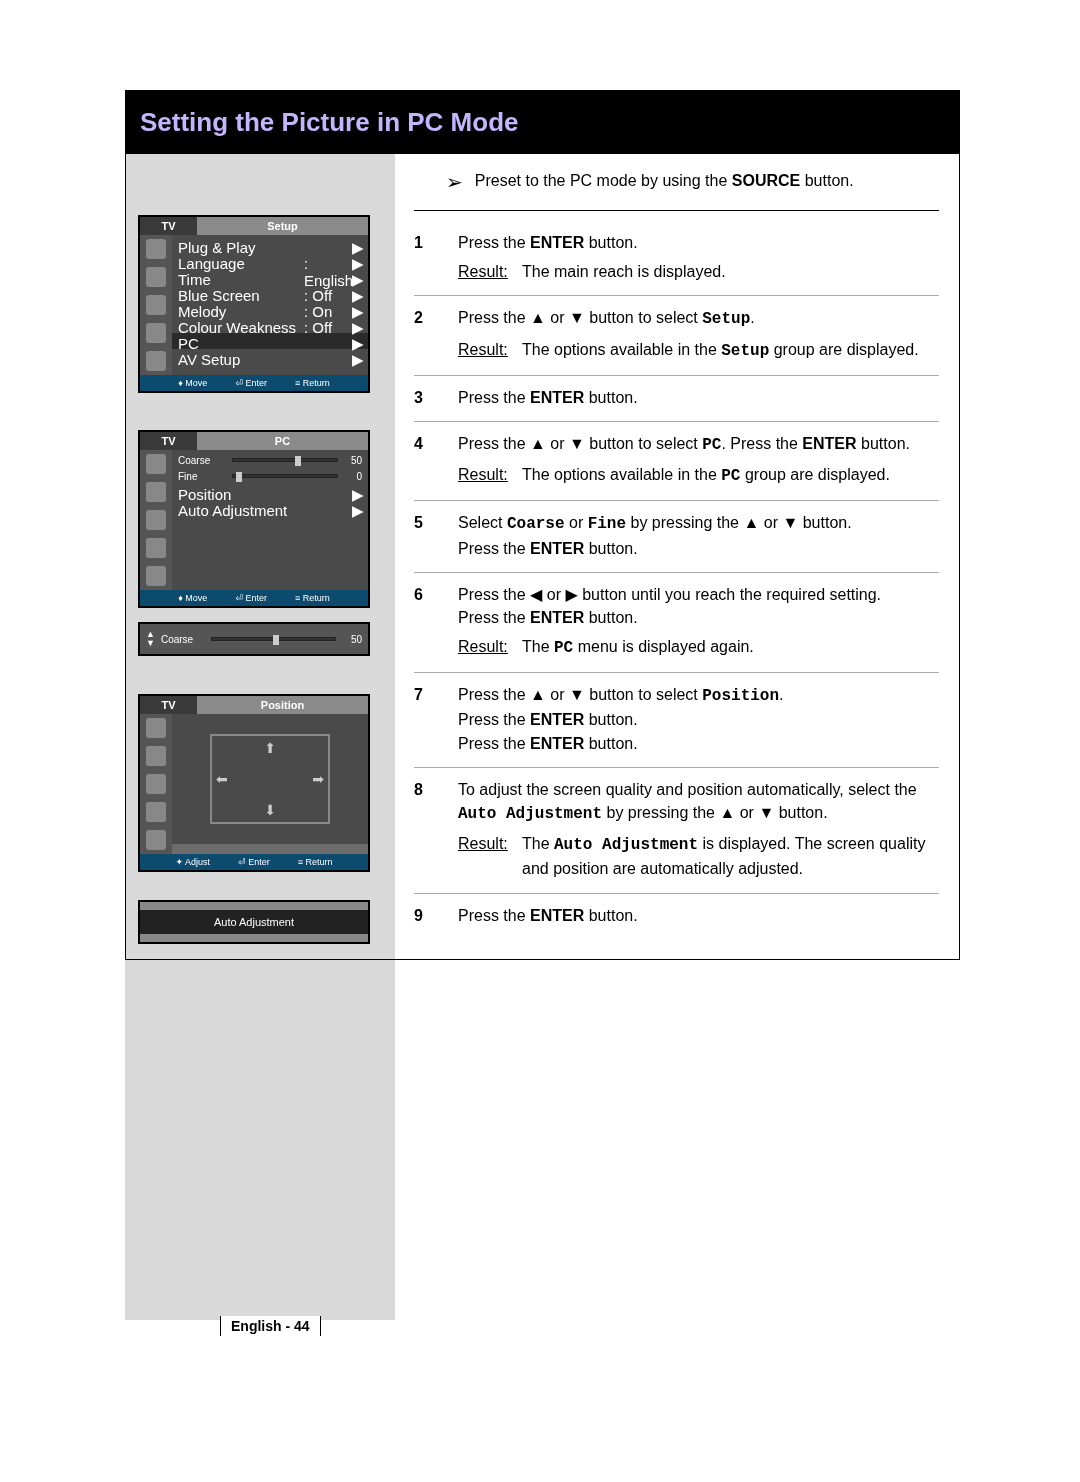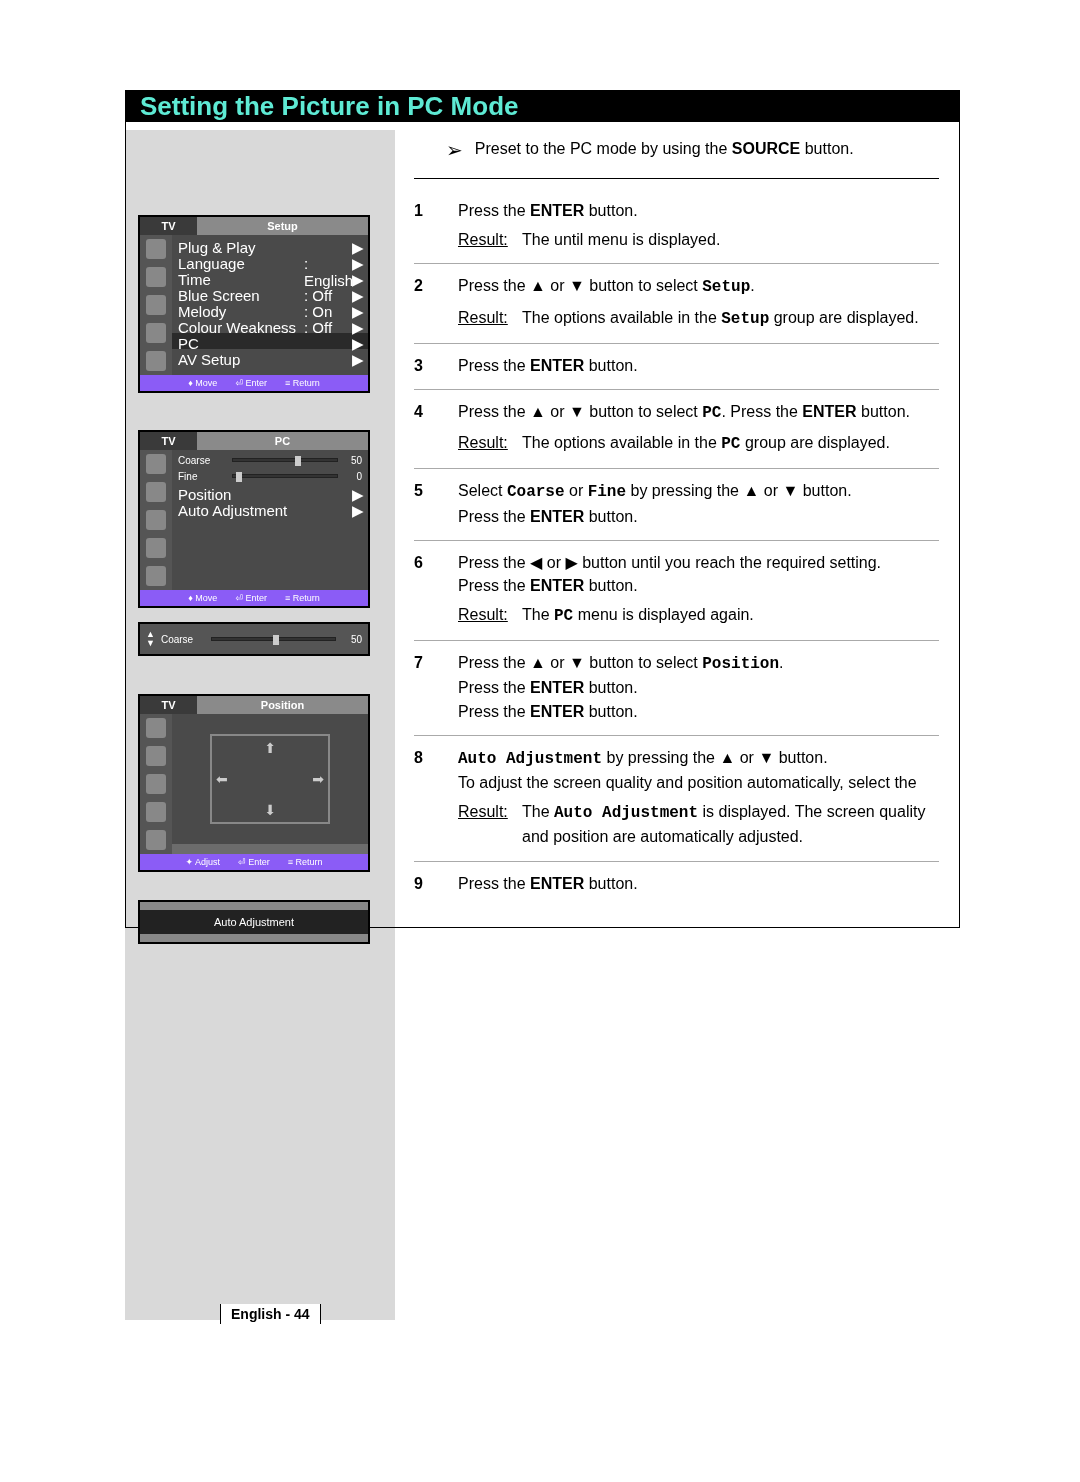--- a/index.html
+++ b/index.html
@@ -14,24 +14,24 @@
   }
   .page-frame {
     position: absolute;
     left: 125px;
     top: 90px;
     width: 835px;
     border: 1px solid #000;
   }
   .title-bar {
     background: #000;
-    color: #5eead4;
+    color: #c4b5fd;
     font-weight: bold;
     font-size: 26px;
-    padding: 0 14px;
+    padding: 16px 14px;
   }
   .sidebar-gray {
     position: absolute;
     left: 125px;
     top: 130px;
     width: 270px;
     height: 1190px;
     background: #d9d9d9;
     z-index: -1;
   }
@@ -129,27 +129,27 @@
     padding: 2px 6px;
     align-items: flex-start;
     font-size: 15px;
     height: 16px;
   }
   .osd-row.sel { background: #2a2a2a; }
   .osd-row .label { flex: 1; }
   .osd-row .val { width: 48px; }
   .osd-row .arrow { width: 10px; text-align: right; }
   .osd-footer {
-    background: #8b5cf6;
+    background: #0c4a6e;
     font-size: 9px;
     text-align: center;
     padding: 3px 0;
     display:flex;
     justify-content: center;
-    gap: 18px;
+    gap: 28px;
     align-items: flex-end;
   }
   .osd-slider {
     display:flex; align-items:center; gap:4px; padding:2px 6px; font-size:10px; height:16px;
   }
   .osd-slider .track {
     flex:1; height:4px; background:#333; position:relative; border:1px solid #222;
   }
   .osd-slider .thumb {
     position:absolute; top:-3px; width:6px; height:10px; background:#ccc;
@@ -182,21 +182,21 @@
     border:2px solid #000;
   }
   .osd-auto .bar {
     background:#222; color:#fff; font-size:11px; text-align:center; padding:6px 0;
     border-top:8px solid #888; border-bottom:8px solid #888;
   }
 
   .page-footer {
     position:absolute;
     left: 220px;
-    bottom: 158px;
+    bottom: 146px;
     background:#fff;
     padding: 2px 10px;
     font-size:14px;
     font-weight:bold;
     border-left:1px solid #000;
     border-right:1px solid #000;
   }
 </style>
 </head>
 <body>
@@ -214,21 +214,21 @@
   </div>
   <hr class="divider-line">
 
   <div class="steps" id="steps-container">
       <div class="step">
         <div class="step-num">1</div>
         <div class="step-body">
           <div><span>Press the </span><span class="bold">ENTER</span><span> button.</span></div>
           <div class="result-row">
             <span class="result-label">Result:</span>
-            <span>The until menu is displayed.</span>
+            <span>The main reach is displayed.</span>
           </div>
         </div>
       </div>
       <div class="step">
         <div class="step-num">2</div>
         <div class="step-body">
           <div><span>Press the ▲ or ▼ button to select </span><span class="mono">Setup</span><span>.</span></div>
           <div class="result-row">
             <span class="result-label">Result:</span>
             <span>The options available in the <span class="mono">Setup</span> group are displayed.</span>
@@ -273,22 +273,22 @@
         <div class="step-num">7</div>
         <div class="step-body">
           <div><span>Press the ▲ or ▼ button to select </span><span class="mono">Position</span><span>.</span></div>
           <div><span>Press the </span><span class="bold">ENTER</span><span> button.</span></div>
           <div><span>Press the </span><span class="bold">ENTER</span><span> button.</span></div>
         </div>
       </div>
       <div class="step">
         <div class="step-num">8</div>
         <div class="step-body">
+          <div><span>To adjust the screen quality and position automatically, select the</span></div>
           <div><span class="mono">Auto Adjustment</span><span> by pressing the ▲ or ▼ button.</span></div>
-          <div><span>To adjust the screen quality and position automatically, select the</span></div>
           <div class="result-row">
             <span class="result-label">Result:</span>
             <span>The <span class="mono">Auto Adjustment</span> is displayed. The screen quality and position are automatically adjusted.</span>
           </div>
         </div>
       </div>
       <div class="step">
         <div class="step-num">9</div>
         <div class="step-body">
           <div><span>Press the </span><span class="bold">ENTER</span><span> button.</span></div>

